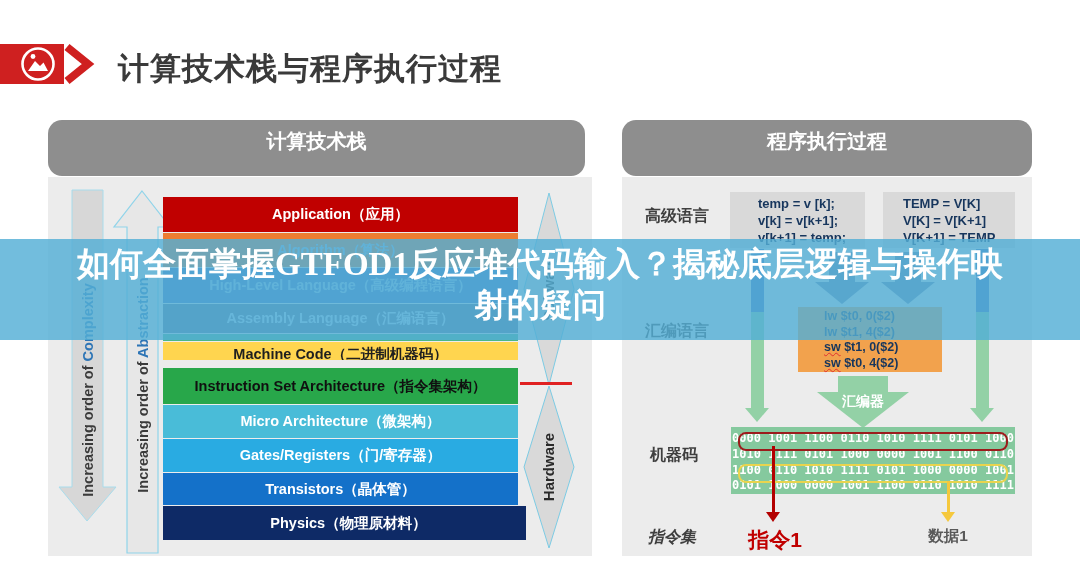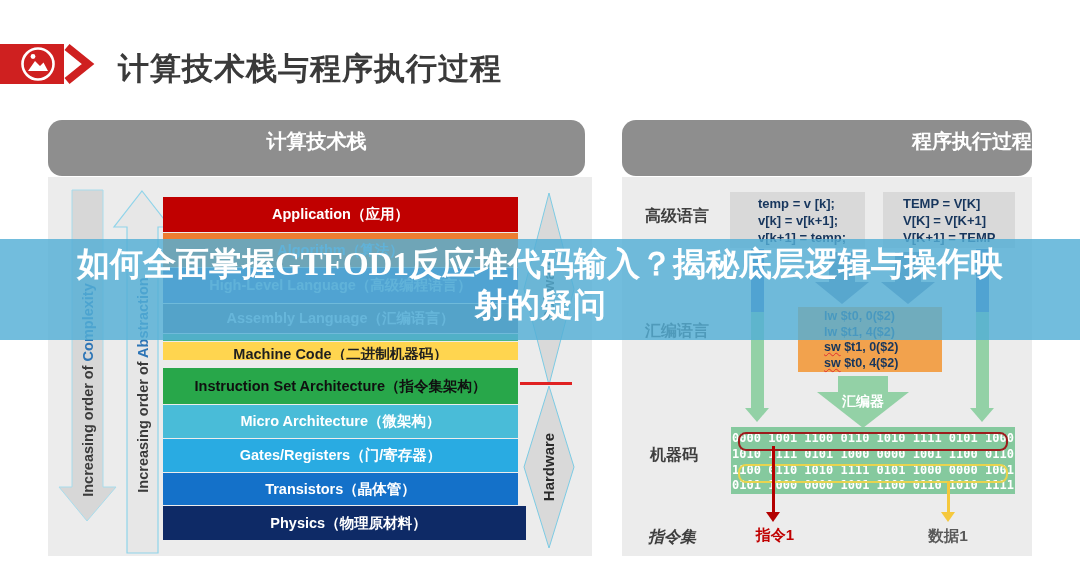--- a/index.html
+++ b/index.html
@@ -58,21 +58,21 @@
     <circle cx="19" cy="10.5" r="2.4" fill="#ffffff"></circle>
   </svg>
   <svg class="abs" style="left:62px;top:42px;" width="36" height="44">
     <path d="M5 5 L26 22 L5 39" fill="none" stroke="var(--accent-red)" stroke-width="8"></path>
   </svg>
   <div class="abs page-title">计算技术栈与程序执行过程</div>
 
   <div class="abs panel" style="left:48px;top:177px;width:544px;height:379px;"></div>
   <div class="abs panel" style="left:622px;top:177px;width:410px;height:379px;"></div>
   <div class="abs pill" style="left:48px;top:120px;width:537px;">计算技术栈</div>
-  <div class="abs pill" style="left:622px;top:120px;width:410px;text-align:right;">程序执行过程</div>
+  <div class="abs pill" style="left:622px;top:120px;width:410px;">程序执行过程</div>
 
   <svg class="abs" style="left:0;top:0;" width="1080" height="576">
     <path d="M72 190 L103 190 L103 487 L116 487 L87 521 L59 487 L72 487 Z" fill="#d7d7d7" stroke="#a8dcec" stroke-width="1"></path>
     <path d="M142 191 L170 227 L158 227 L158 553 L127 553 L127 227 L114 227 Z" fill="#e7e7e7" stroke="#8fd4ea" stroke-width="1.2"></path>
     <path d="M549 193 L574 289 L549 385 L524 289 Z" fill="#d9d9d9" stroke="#7ccbe4" stroke-width="1"></path>
     <path d="M549 386 L574 467 L549 548 L524 467 Z" fill="#d9d9d9" stroke="#7ccbe4" stroke-width="1"></path>
   </svg>
 
   <div class="vtext" style="left:-42px;top:380px;width:260px;">
     <span>Increasing order of </span><span class="hl">Complexity</span>
@@ -143,21 +143,21 @@
       <div class="bline">1100 0110 1010 1111 0101 1000 0000 1001</div>
       <div class="bline">0101 1000 0000 1001 1100 0110 1010 1111</div>
     </div>
   <div class="abs outline" style="top:432px;border:2px solid var(--outline-red);"></div>
   <div class="abs outline" style="top:464px;border:2px solid var(--outline-yellow);"></div>
 
   <div class="abs" style="left:772px;top:446px;width:3px;height:66px;background:#b30000;"></div>
   <div class="abs tri" style="left:766px;top:512px;border-left:7px solid transparent;border-right:7px solid transparent;border-top:10px solid #b30000;"></div>
   <div class="abs" style="left:947px;top:481px;width:3px;height:31px;background:#f5c83c;"></div>
   <div class="abs tri" style="left:941px;top:512px;border-left:7px solid transparent;border-right:7px solid transparent;border-top:10px solid #f5c83c;"></div>
-  <div class="abs" style="left:745px;top:526px;width:60px;text-align:center;font-size:15px;font-weight:bold;color:var(--instr-red);">指令1</div>
+  <div class="abs" style="left:745px;top:526px;width:60px;text-align:center;font-size:21px;font-weight:bold;color:var(--instr-red);">指令1</div>
   <div class="abs" style="left:918px;top:526px;width:60px;text-align:center;font-size:15.5px;font-weight:bold;color:var(--data-gray);">数据1</div>
 
   <div class="abs" id="band"></div>
   <div class="abs" id="band-text">
     <div>如何全面掌握GTFOD1反应堆代码输入？揭秘底层逻辑与操作映射的疑问</div>
   </div>
 
 </div>
 
 </body></html>

